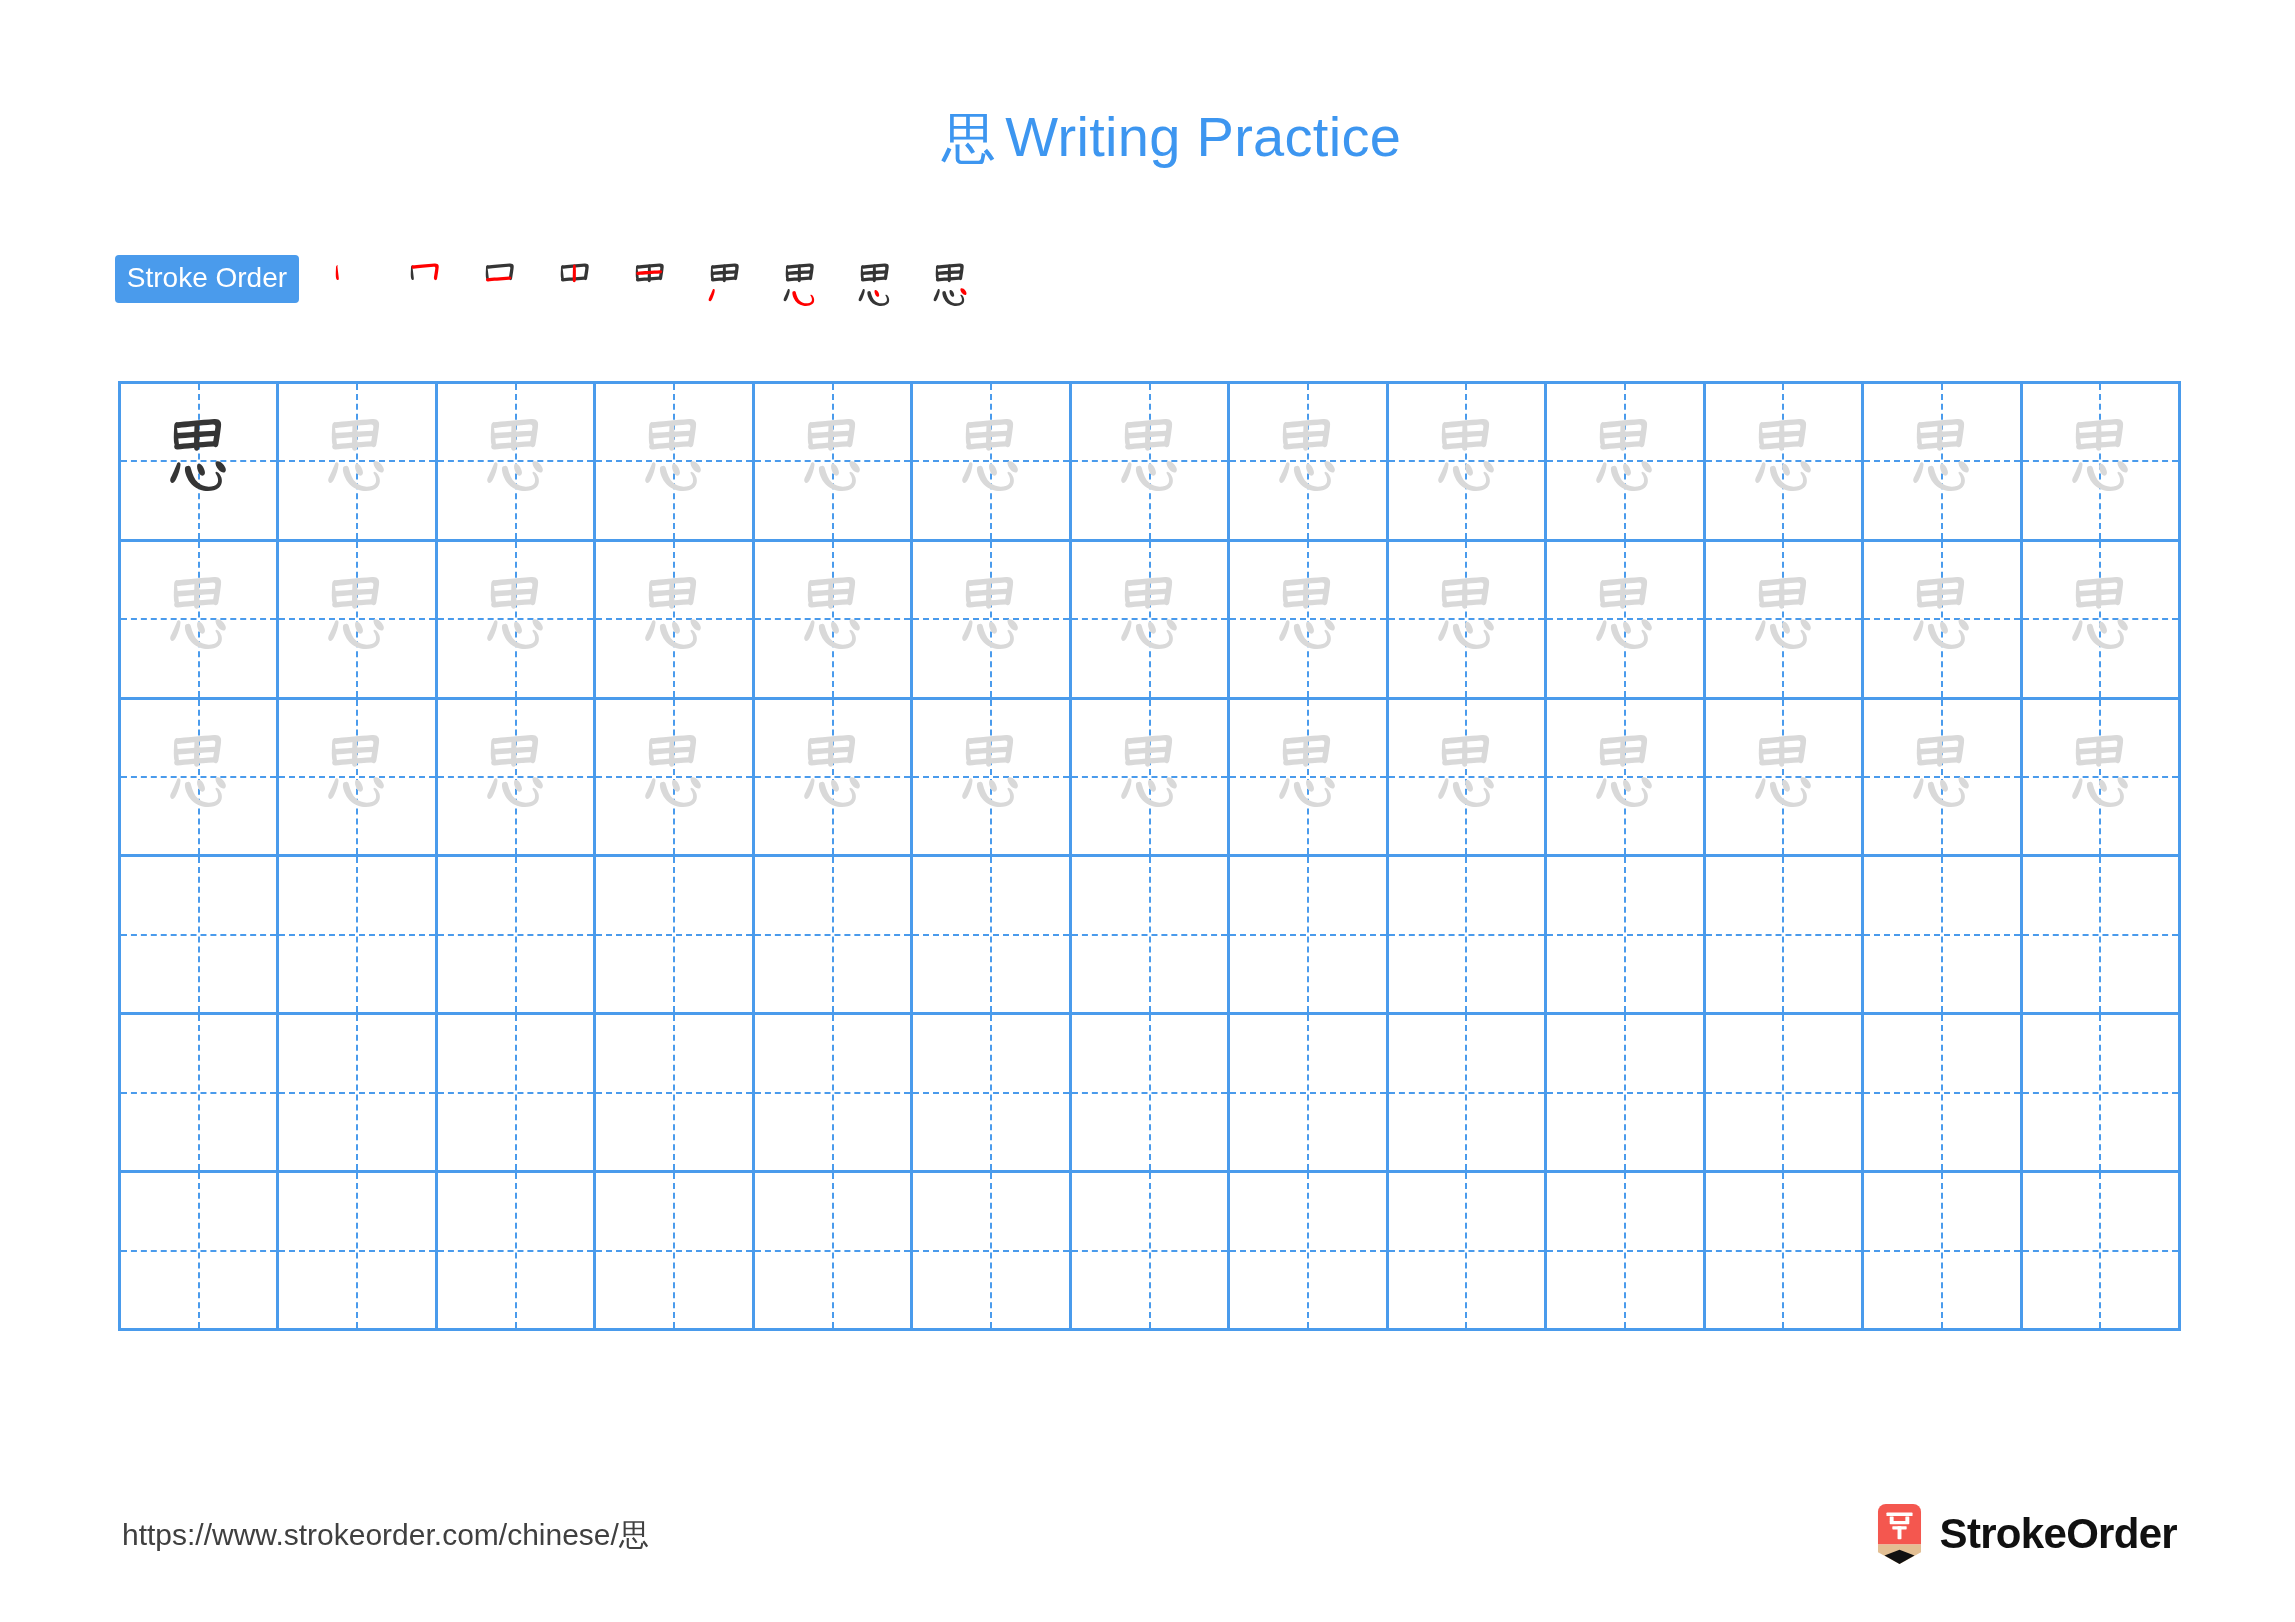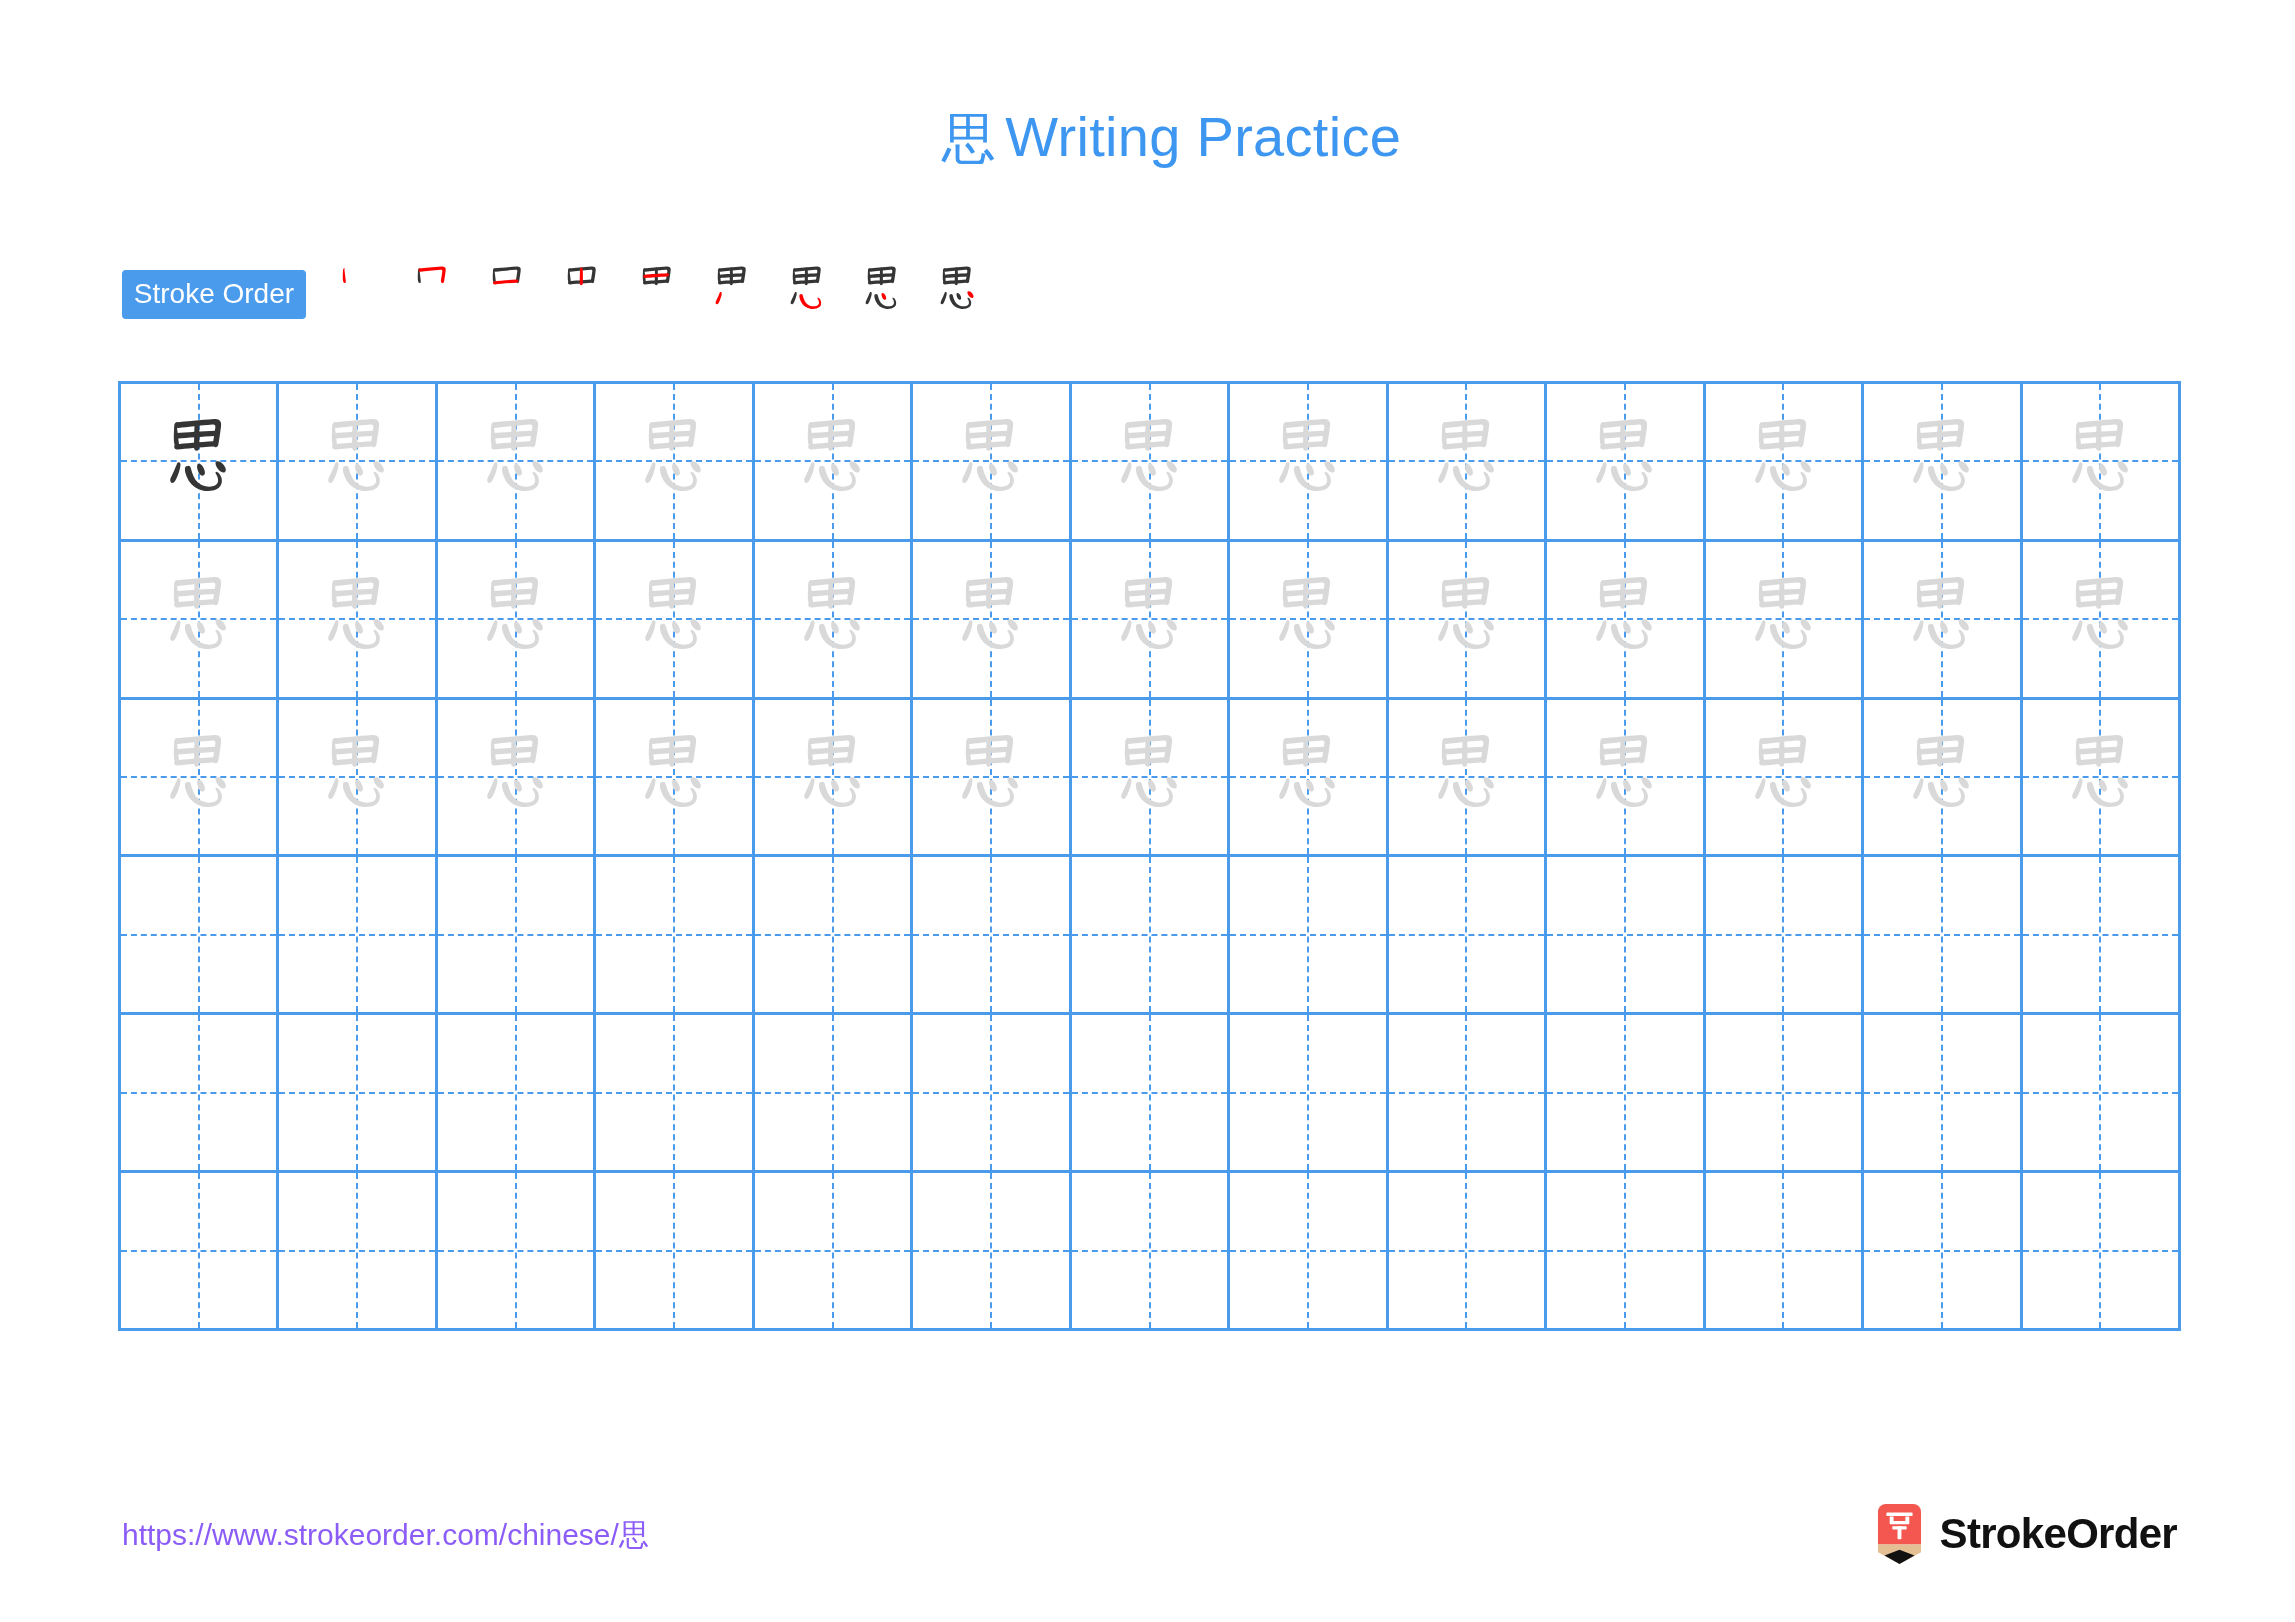--- a/index.html
+++ b/index.html
@@ -34,23 +34,23 @@
     font-family: "DejaVu Sans", sans-serif;
     font-size: 54px;
     vertical-align: -1.3px;
     margin-right: 9.2px;
   }
 
   
   #stroke-order-row {
     position: absolute;
     top: 249px;
-    left: 122px;
+    left: 115px;
     display: flex;
-    align-items: center;
+    align-items: flex-start;
     height: 85px;
   }
   #stroke-order-badge {
     background: #4a9bec;
     color: #ffffff;
     font-size: 28px;
     line-height: 1;
     padding: 9.2px 11.8px 11px 11.8px;
     border-radius: 3.9px;
     white-space: nowrap;
@@ -131,21 +131,21 @@
   }
   .ink-dark path { fill: #353535; }
   .ink-light path { fill: #d9d9d9; }
 
   
   #footer-url {
     position: absolute;
     left: 122px;
     top: 1515px;
     font-size: 30px;
-    color: #8b5cf6;
+    color: #404040;
     white-space: nowrap;
   }
   #brand {
     position: absolute;
     right: 118px;
     top: 1502px;
     display: flex;
     align-items: center;
     height: 63px;
     justify-content: space-between;

